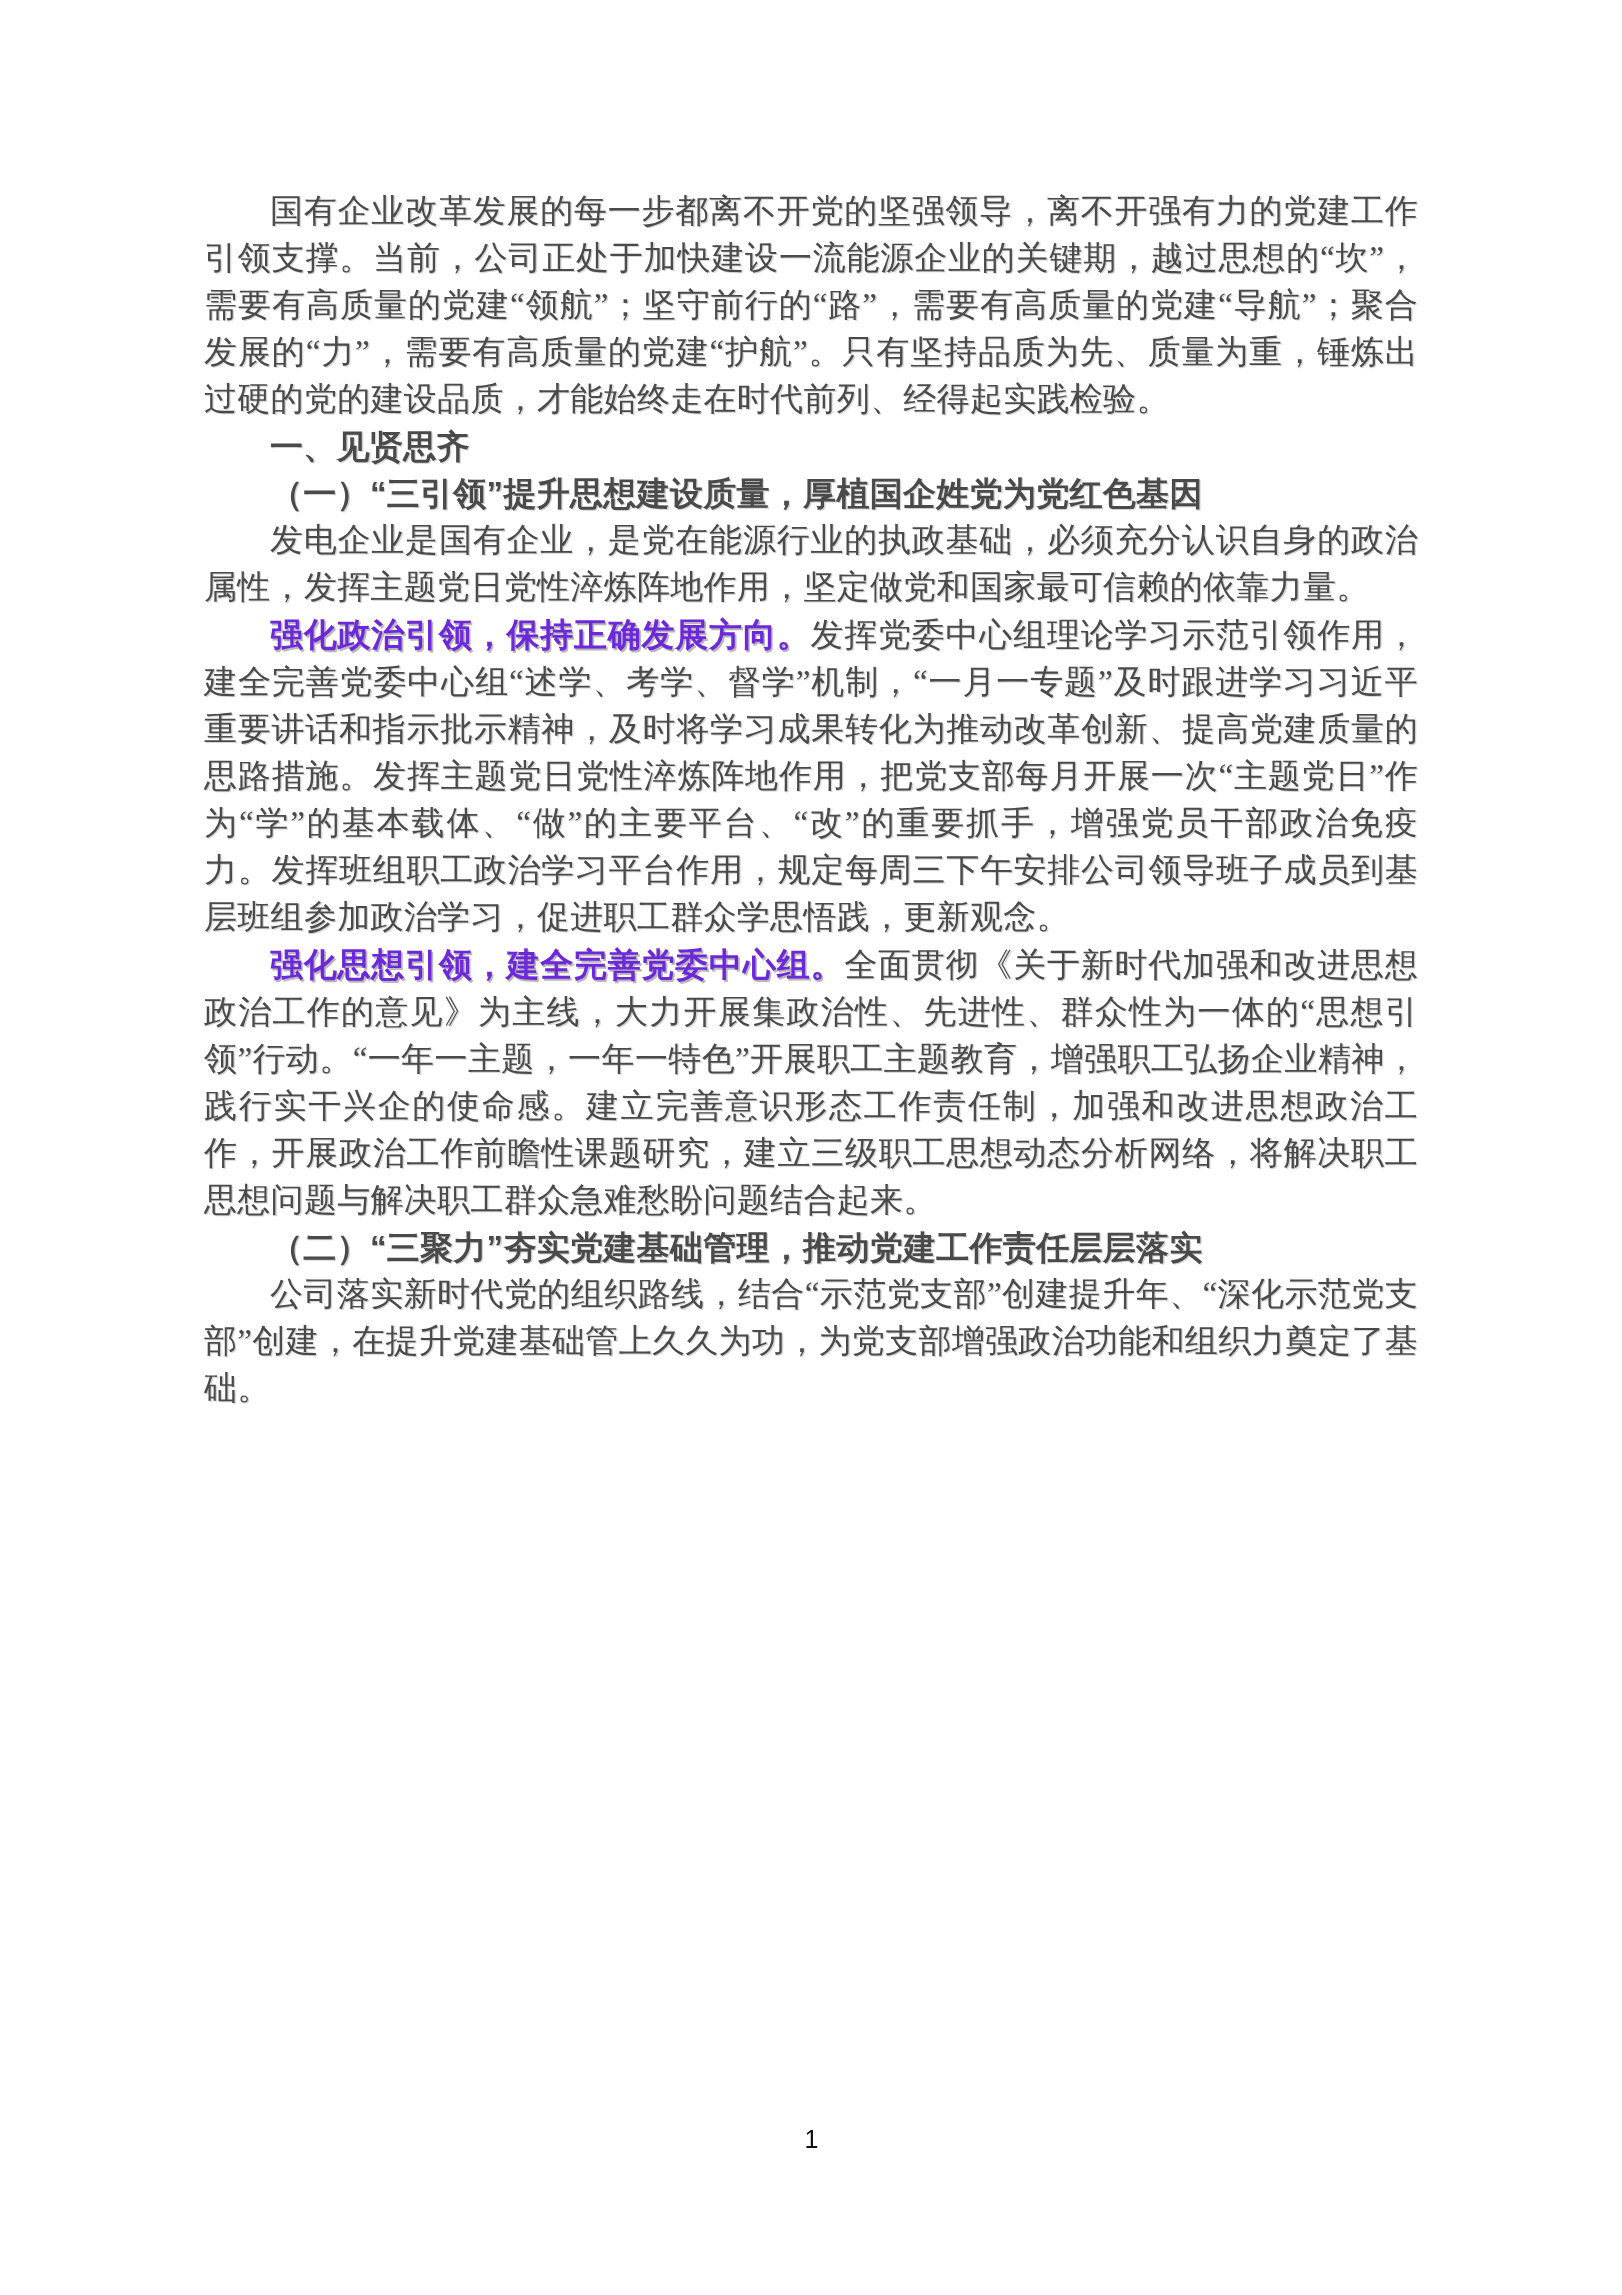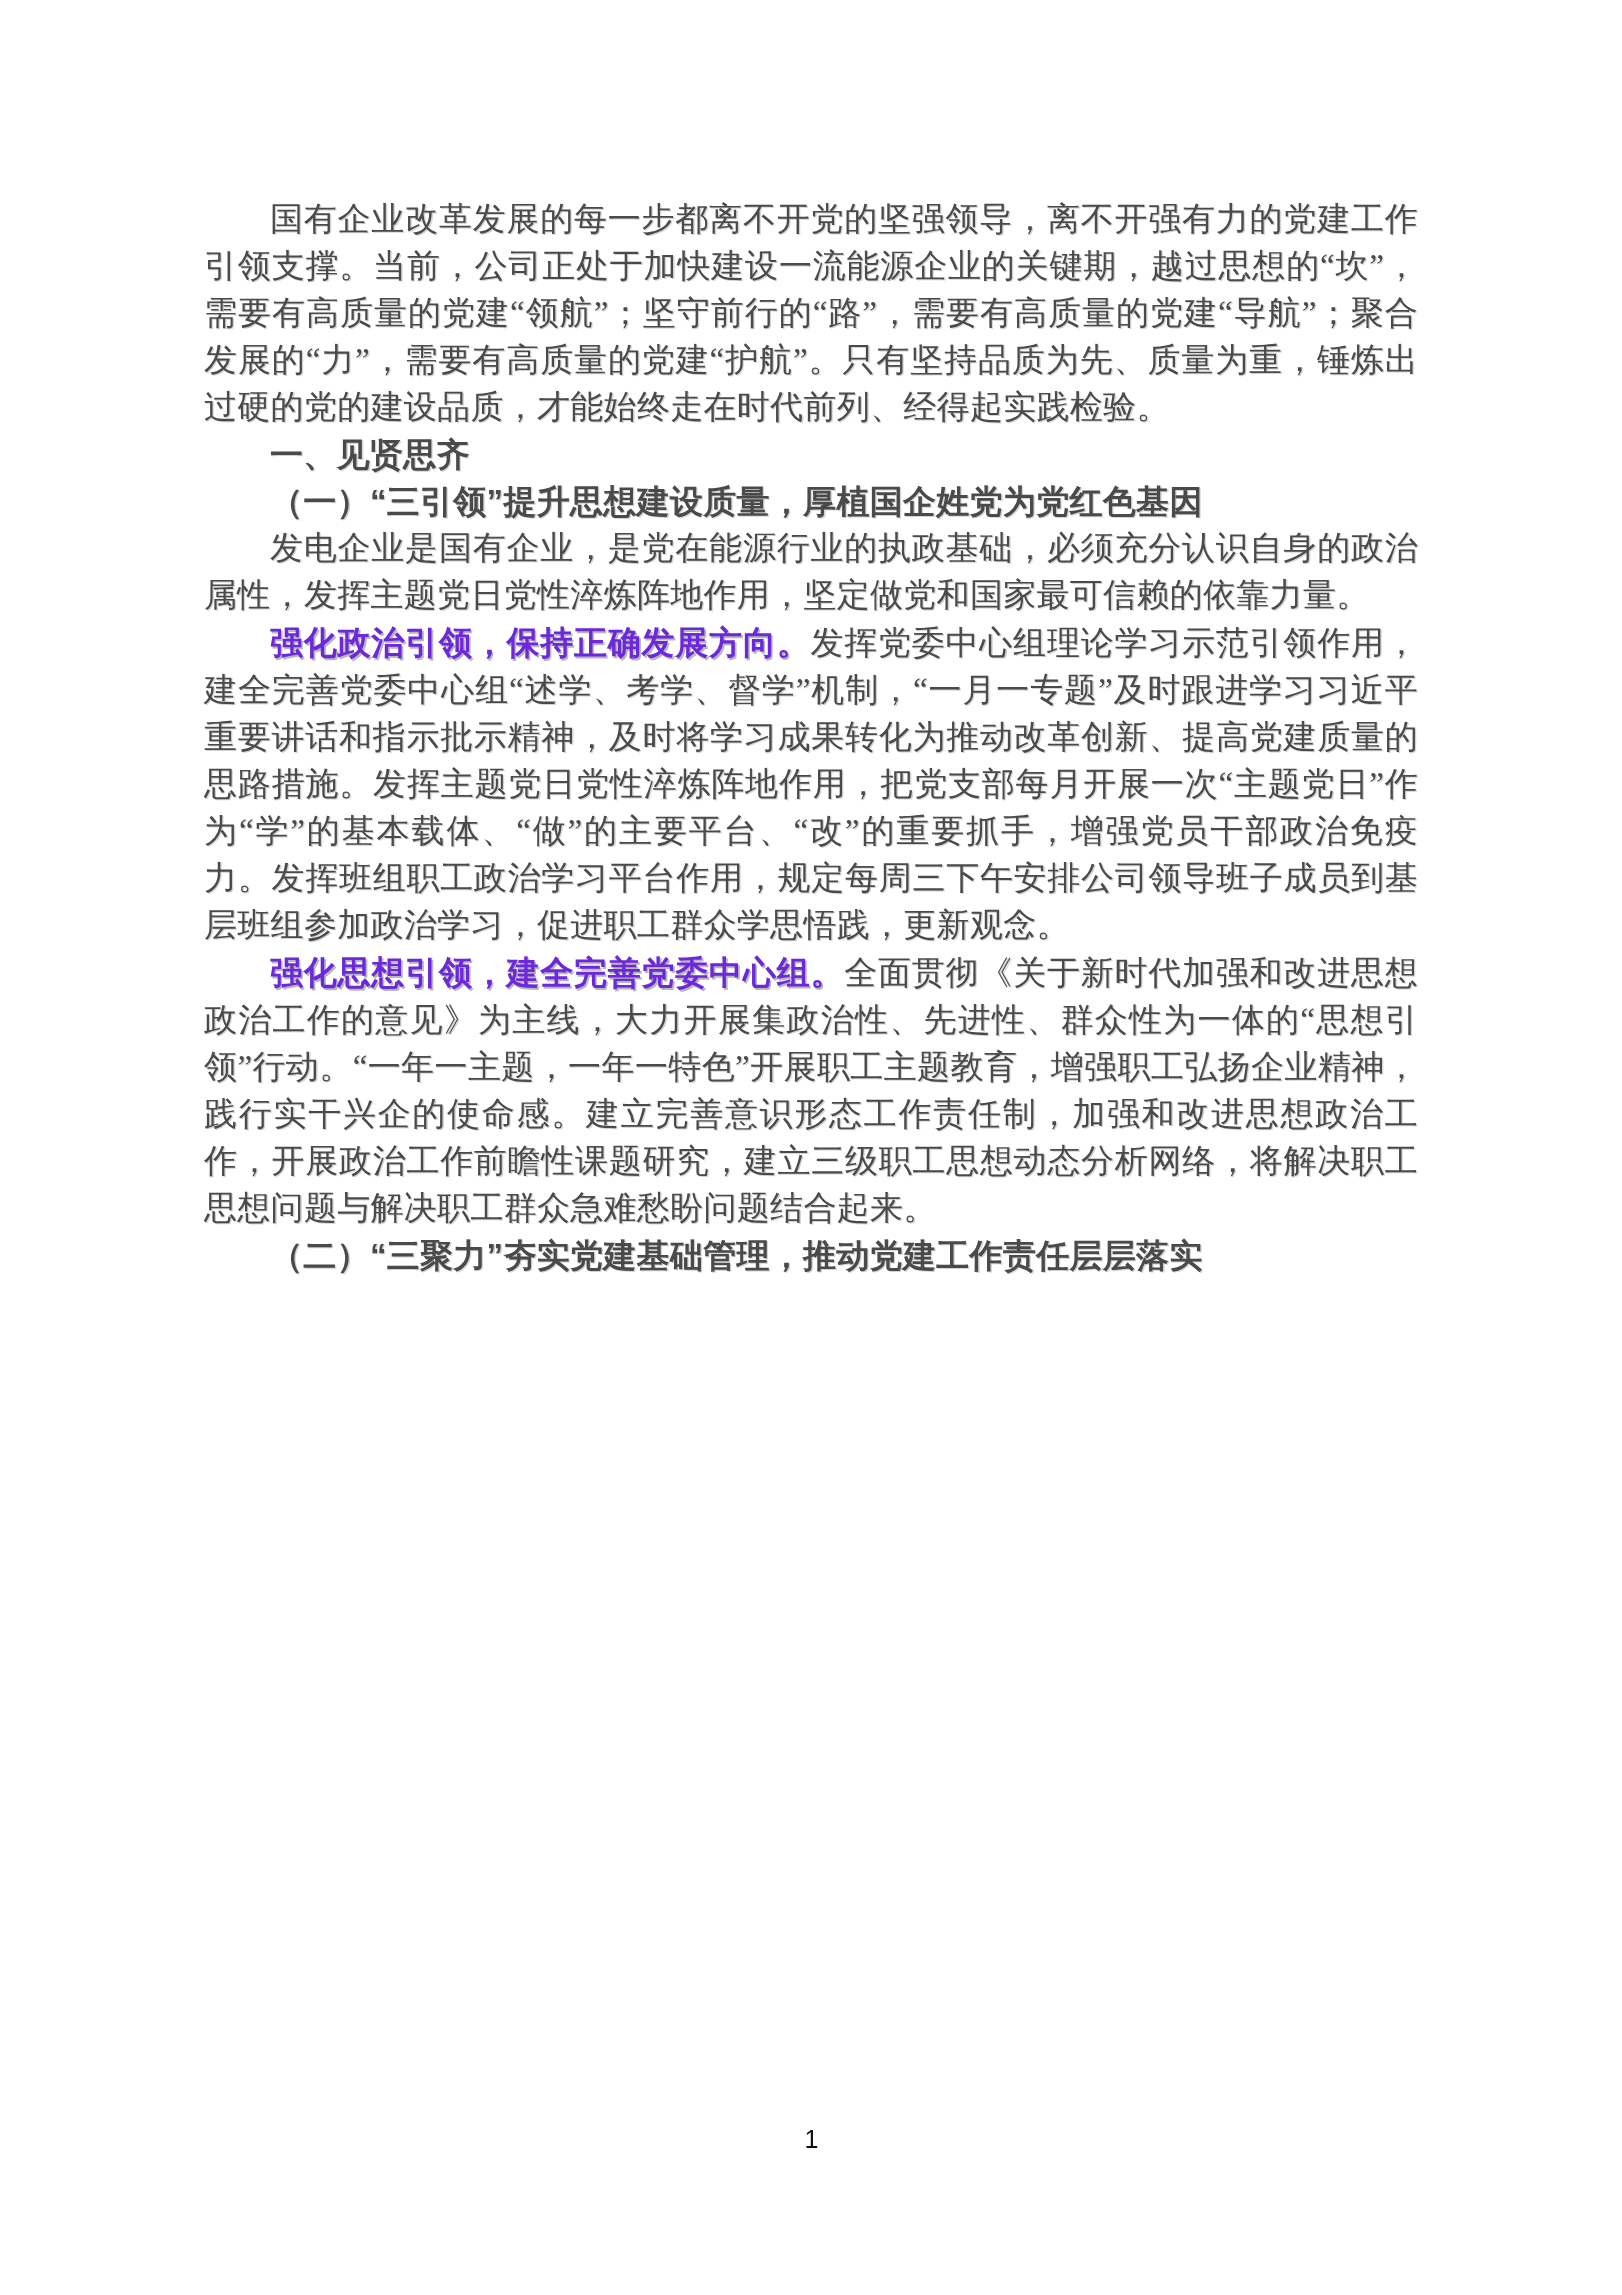--- a/index.html
+++ b/index.html
@@ -12,21 +12,21 @@
     position: relative;
     width: 1623px;
     height: 2295px;
     background: #ffffff;
     overflow: hidden;
     font-family: "Liberation Serif", "DejaVu Serif", serif;
   }
   .content {
     position: absolute;
     left: 204px;
-    top: 196px;
+    top: 188px;
     width: 1214px;
   }
   .content p {
     margin: 0;
     padding: 0;
     font-size: 33px;
     line-height: 47px;
     text-align: justify;
     text-justify: inter-character;
     letter-spacing: 0.3px;
@@ -75,19 +75,20 @@
 
     <p class="indent">发电企业是国有企业，是党在能源行业的执政基础，必须充分认识自身的政治属性，发挥主题党日党性淬炼阵地作用，坚定做党和国家最可信赖的依靠力量。</p>
 
     <p class="indent"><span class="lead">强化政治引领，保持正确发展方向。</span><span>发挥党委中心组理论学习示范引领作用，建全完善党委中心组“述学、考学、督学”机制，“一月一专题”及时跟进学习习近平重要讲话和指示批示精神，及时将学习成果转化为推动改革创新、提高党建质量的思路措施。发挥主题党日党性淬炼阵地作用，把党支部每月开展一次“主题党日”作为“学”的基本载体、“做”的主要平台、“改”的重要抓手，增强党员干部政治免疫力。发挥班组职工政治学习平台作用，规定每周三下午安排公司领导班子成员到基层班组参加政治学习，促进职工群众学思悟践，更新观念。</span></p>
 
     <p class="indent"><span class="lead">强化思想引领，建全完善党委中心组。</span><span>全面贯彻《关于新时代加强和改进思想政治工作的意见》为主线，大力开展集政治性、先进性、群众性为一体的“思想引领”行动。“一年一主题，一年一特色”开展职工主题教育，增强职工弘扬企业精神，践行实干兴企的使命感。建立完善意识形态工作责任制，加强和改进思想政治工作，开展政治工作前瞻性课题研究，建立三级职工思想动态分析网络，将解决职工思想问题与解决职工群众急难愁盼问题结合起来。</span></p>
 
 
     <p class="heading indent">（二）“三聚力”夯实党建基础管理，推动党建工作责任层层落实</p>
 
+    <p class="indent">公司落实新时代党的组织路线，结合“示范党支部”创建提升年、“深化示范党支部”创建，在提升党建基础管上久久为功，为党支部增强政治功能和组织力奠定了基础。</p>
 
 
   </div>
 
   <div class="page-number">1</div>
 </div>
 
 
 </body></html>

